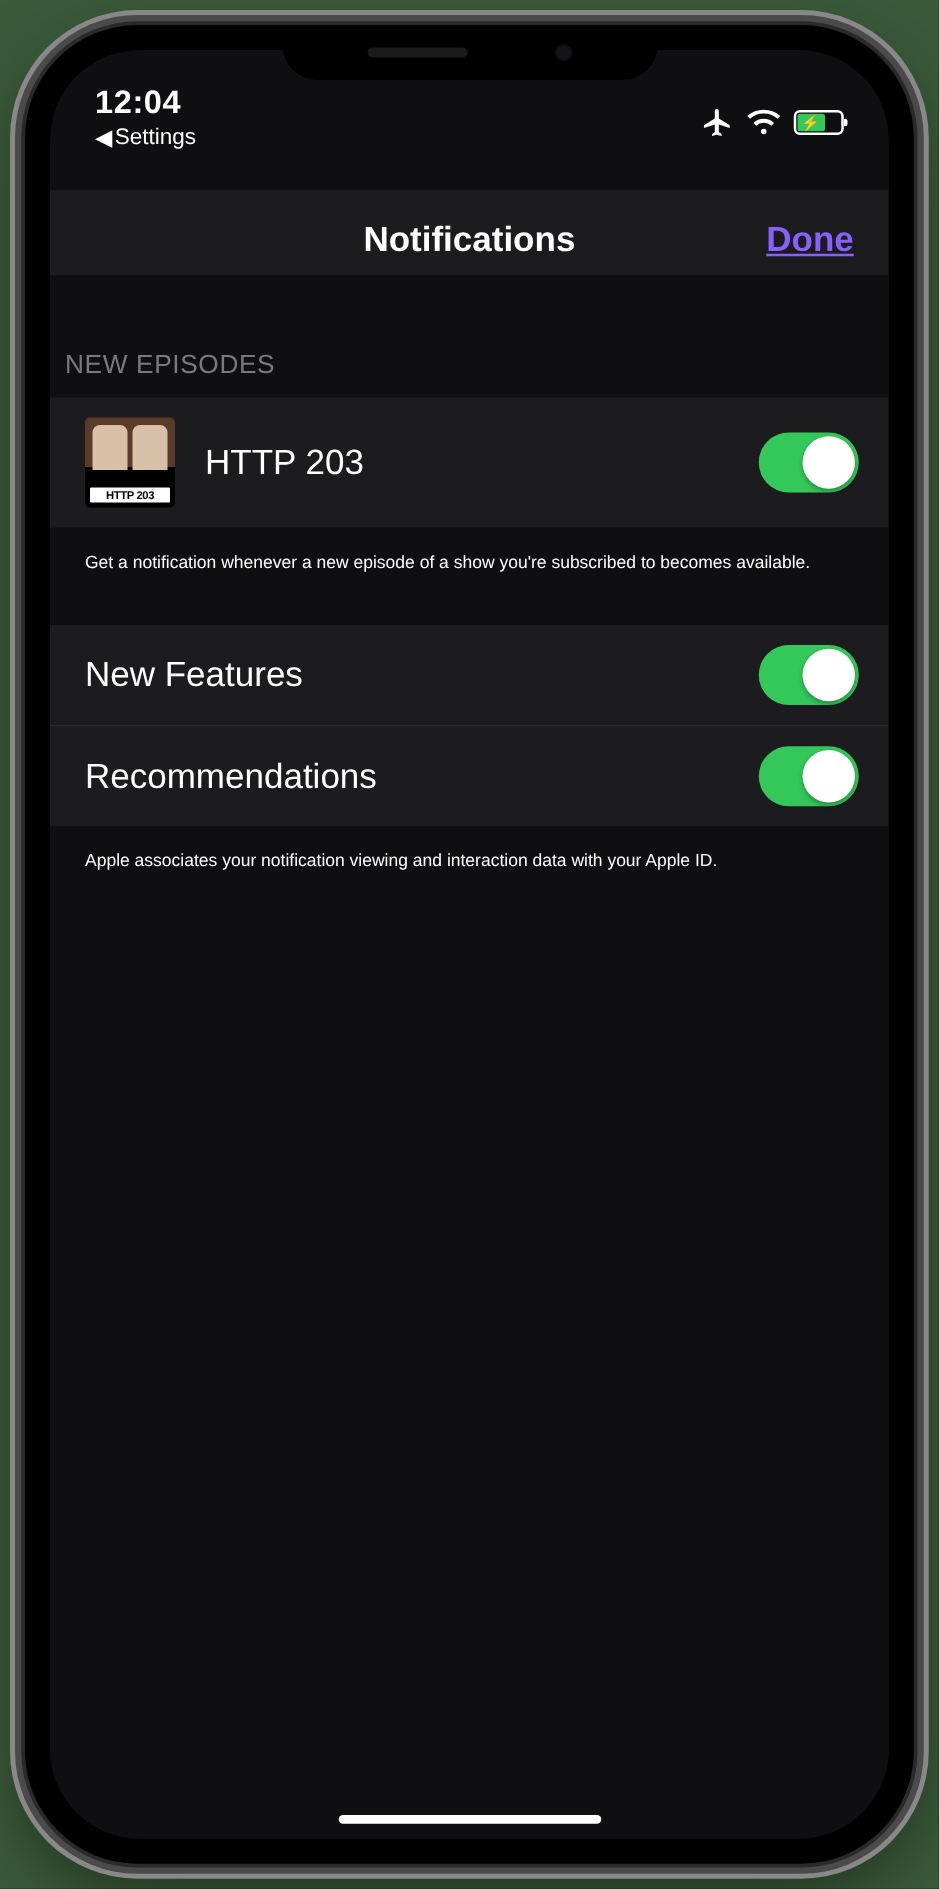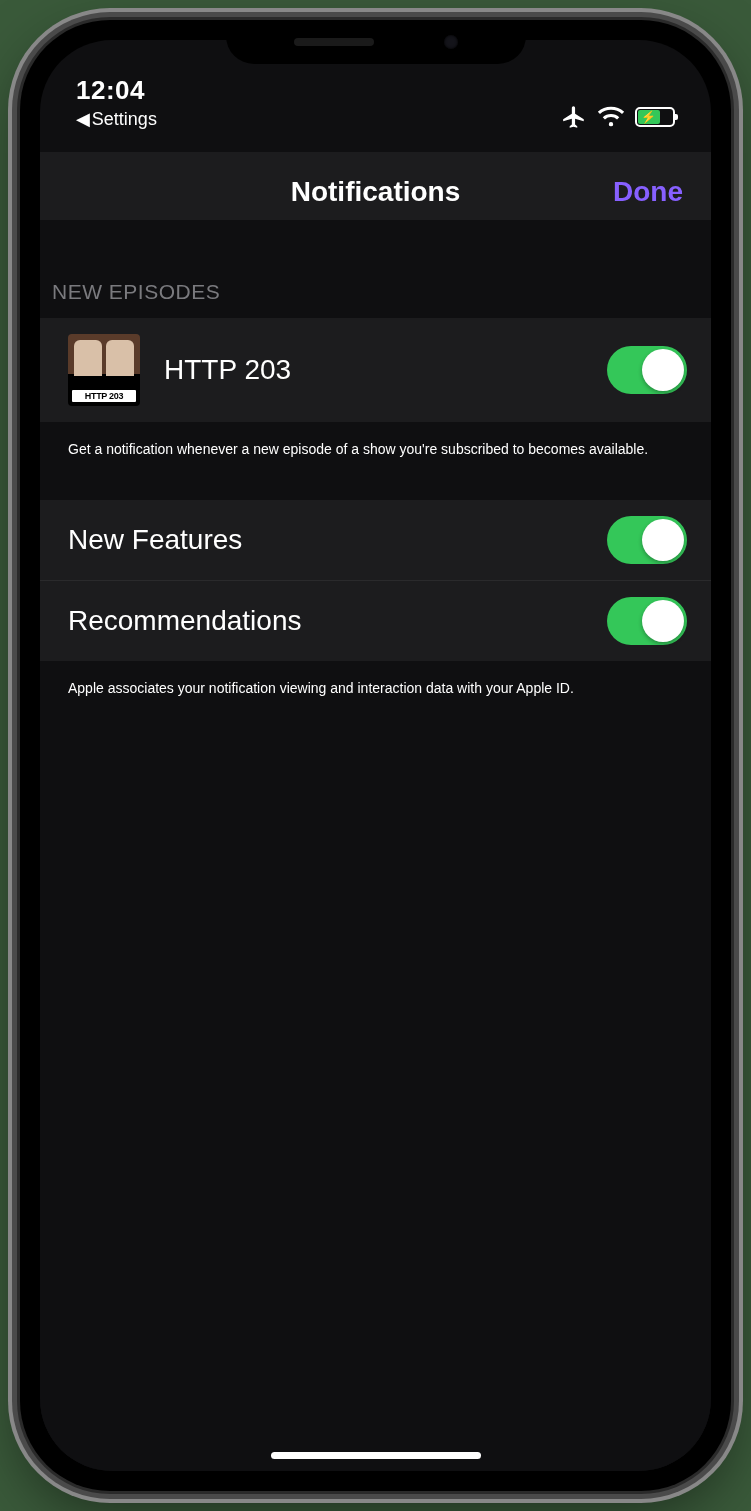--- a/index.html
+++ b/index.html
@@ -34,39 +34,39 @@
     transform: translateX(-50%);
     width: 300px; height: 44px;
     background: #000; border-radius: 0 0 28px 28px;
     z-index: 50;
     display:flex; align-items:center; justify-content:center; gap:70px;
   }
   .speaker-slot{width:80px;height:8px;background:#1a1a1a;border-radius:4px;}
   .camera-dot{width:14px;height:14px;background:#14141a;border-radius:50%;box-shadow:inset 0 0 3px #000;}
   .status-bar {
     position: absolute; top: 0; left: 0; right: 0; height: 90px;
-    display: flex; align-items: flex-end; justify-content: space-between;
+    display: flex; align-items: center; justify-content: space-between;
     padding: 16px 36px 0 36px; color: #fff; z-index: 40; gap: 38px;
   }
   .status-left {display:flex;flex-direction:column;align-items:flex-start;gap:2px;}
   .status-time{font-size:26px;font-weight:600;letter-spacing:0.5px;}
   .status-back{font-size:18px;display:flex;align-items:center;gap:2px;}
   .status-right{display:flex;align-items:center;gap:10px;padding-top:10px;}
   .airplane-icon svg, .wifi-icon svg { display:block; }
   .battery{width:40px;height:20px;border:2px solid #fff;border-radius:5px;position:relative;}
   .battery::after{content:"";position:absolute;right:-5px;top:5px;width:3px;height:6px;background:#fff;border-radius:0 2px 2px 0;}
   .battery-fill{position:absolute;left:1px;top:1px;bottom:1px;width:60%;background:#34c759;border-radius:2px;display:flex;align-items:center;justify-content:center;}
   .bolt{color:#fff;font-size:12px;line-height:1;}
 
   .nav-header{
     position:absolute;top:112px;left:0;right:0;height:80px;
     background:#1c1c1e;display:flex;align-items:center;justify-content:center;
   }
   .nav-title{color:#fff;font-size:28px;font-weight:600;}
-  .nav-done{position:absolute;right:28px;color:#8760ff;font-size:28px;font-weight:600;}
+  .nav-done{position:absolute;right:28px;color:#8760ff;font-size:28px;font-weight:600;text-decoration:underline;}
 
   .content{position:absolute;top:180px;left:0;right:0;bottom:0;background:#0f0f11;overflow:hidden;}
 
   .section-header{color:#7a7a7e;font-size:21px;letter-spacing:0.5px;padding:60px 12px 14px;text-transform:uppercase;}
   .list-group{background:#1c1c1e;}
   .row{display:flex;align-items:center;padding:16px 24px 16px 28px;min-height:78px;border-bottom:1px solid #2a2a2c;}
   .row:last-child{border-bottom:none;}
   .row-thumb{width:72px;height:72px;border-radius:4px;margin-right:24px;background:linear-gradient(180deg,#5a3b2a 0%, #5a3b2a 55%, #000 55%, #000 100%);position:relative;overflow:hidden;flex-shrink:0;}
   .thumb-people{position:absolute;top:6px;left:6px;right:6px;height:36px;display:flex;gap:4px;}
   .person{flex:1;background:#d9c0a8;border-radius:6px 6px 0 0;}

